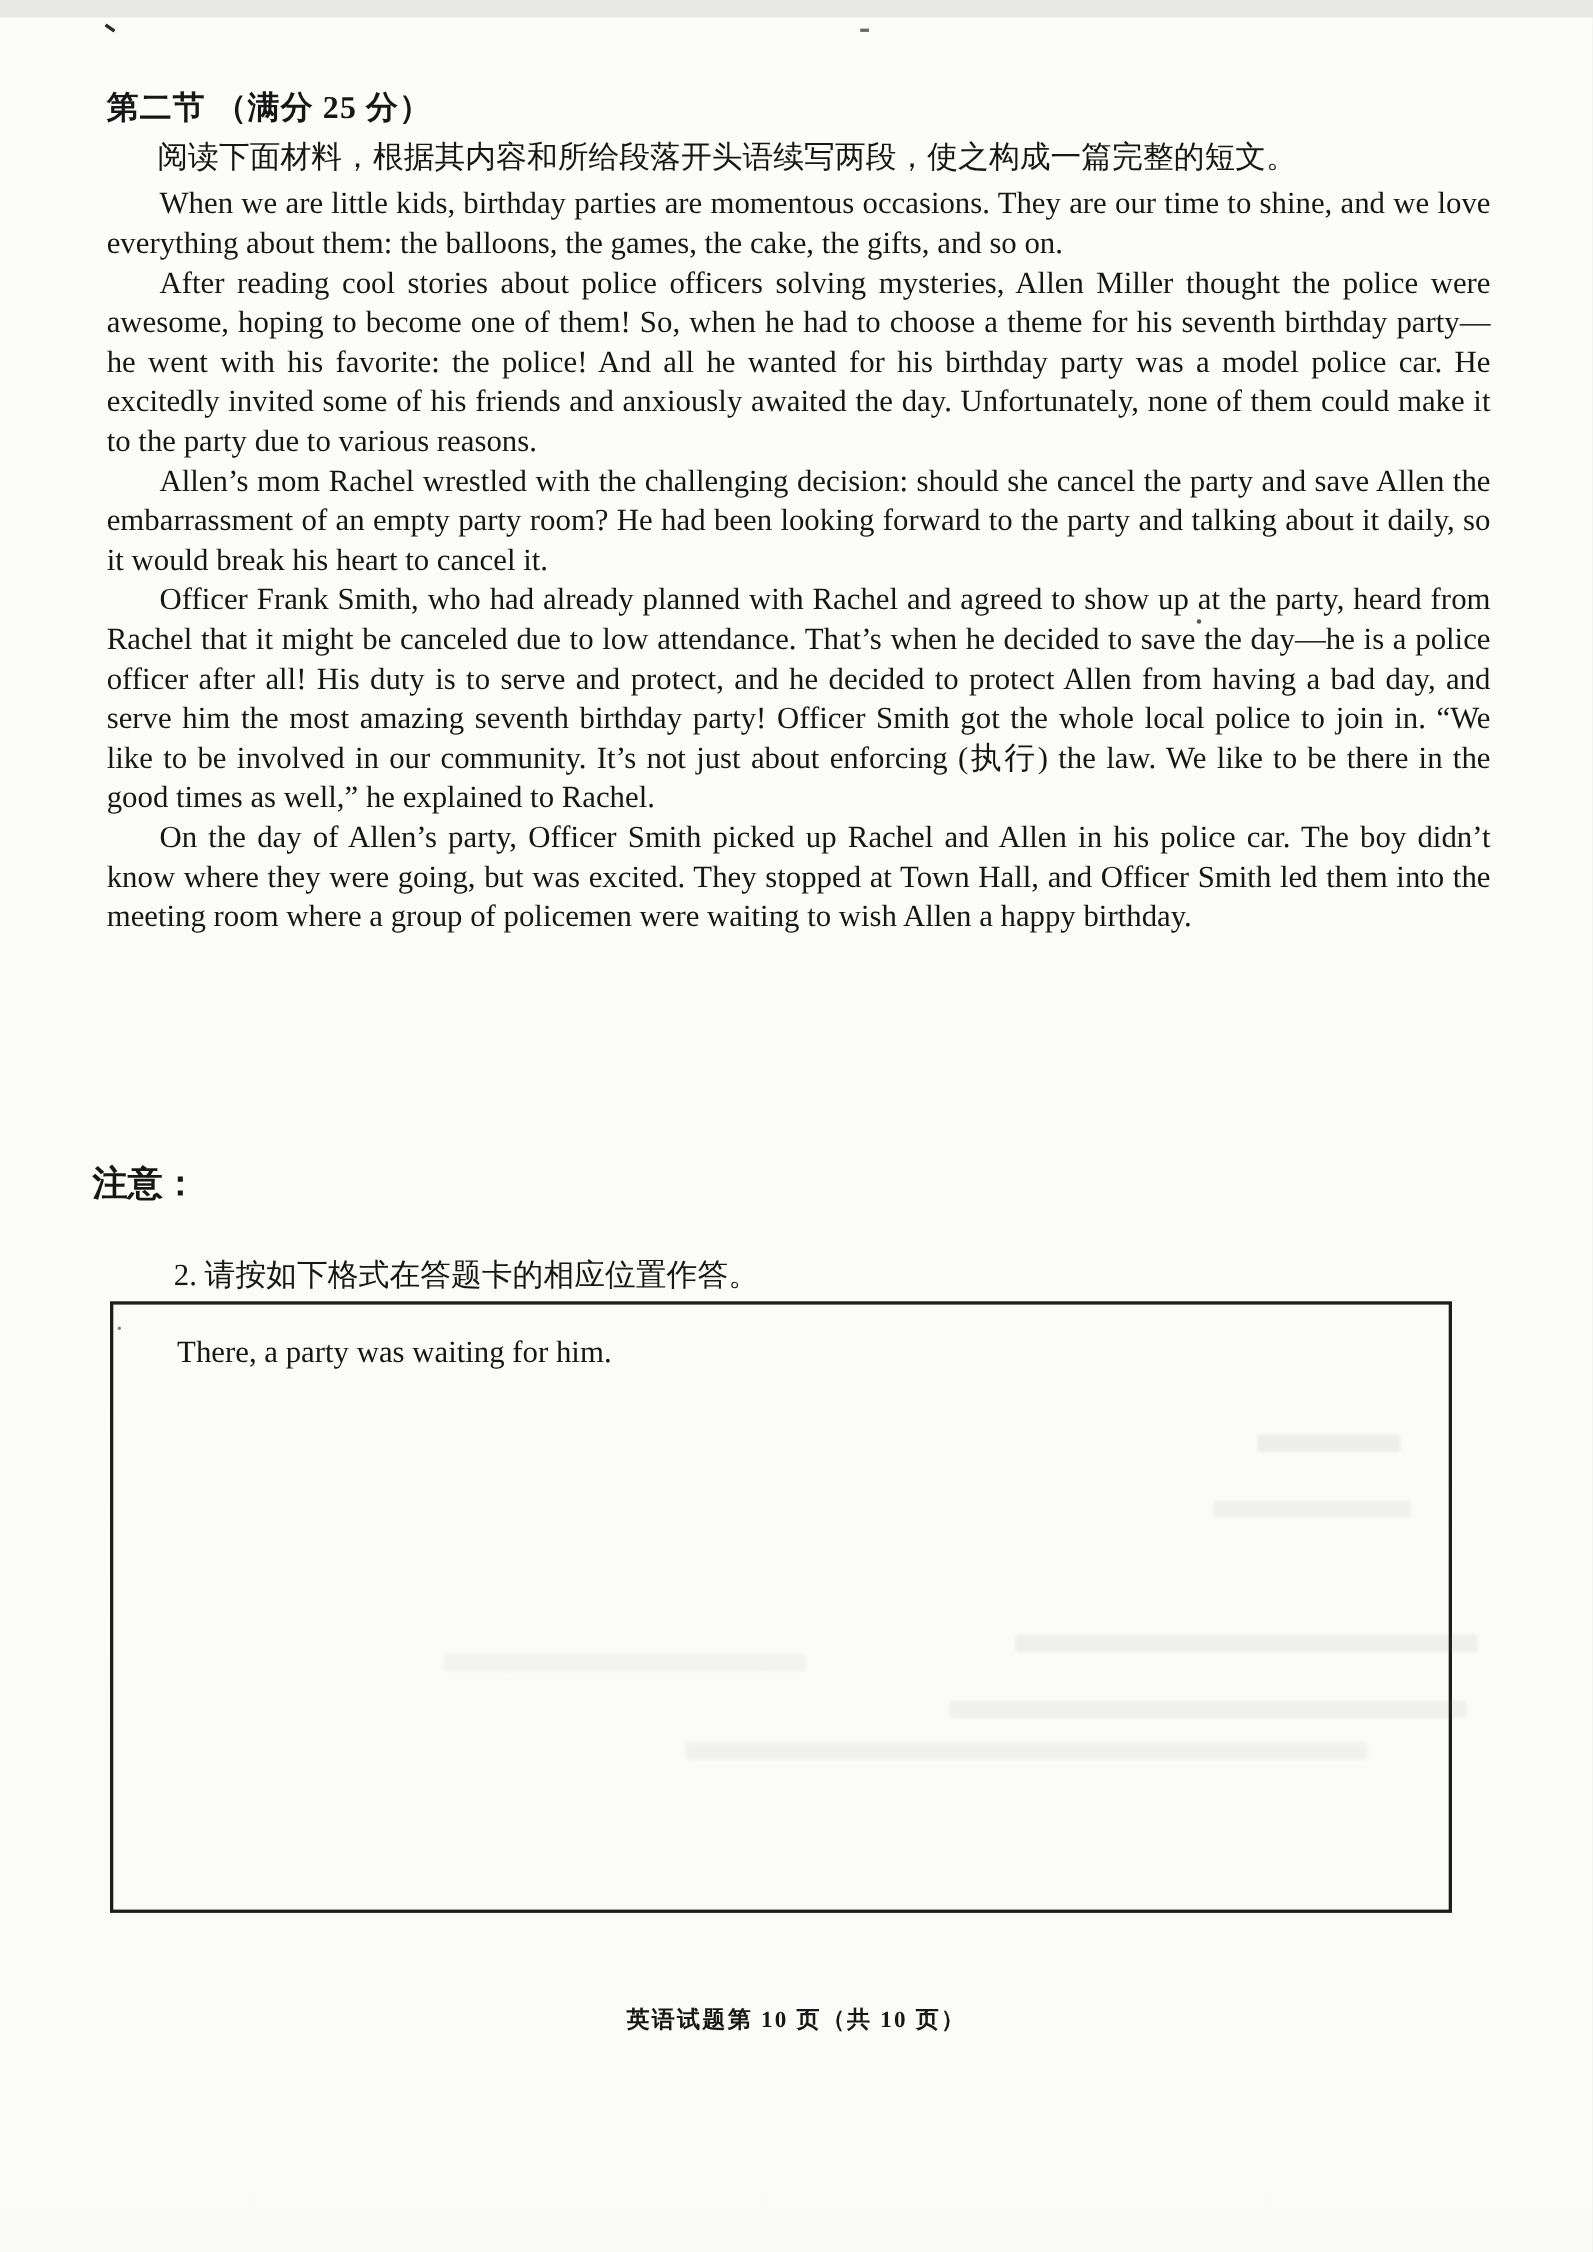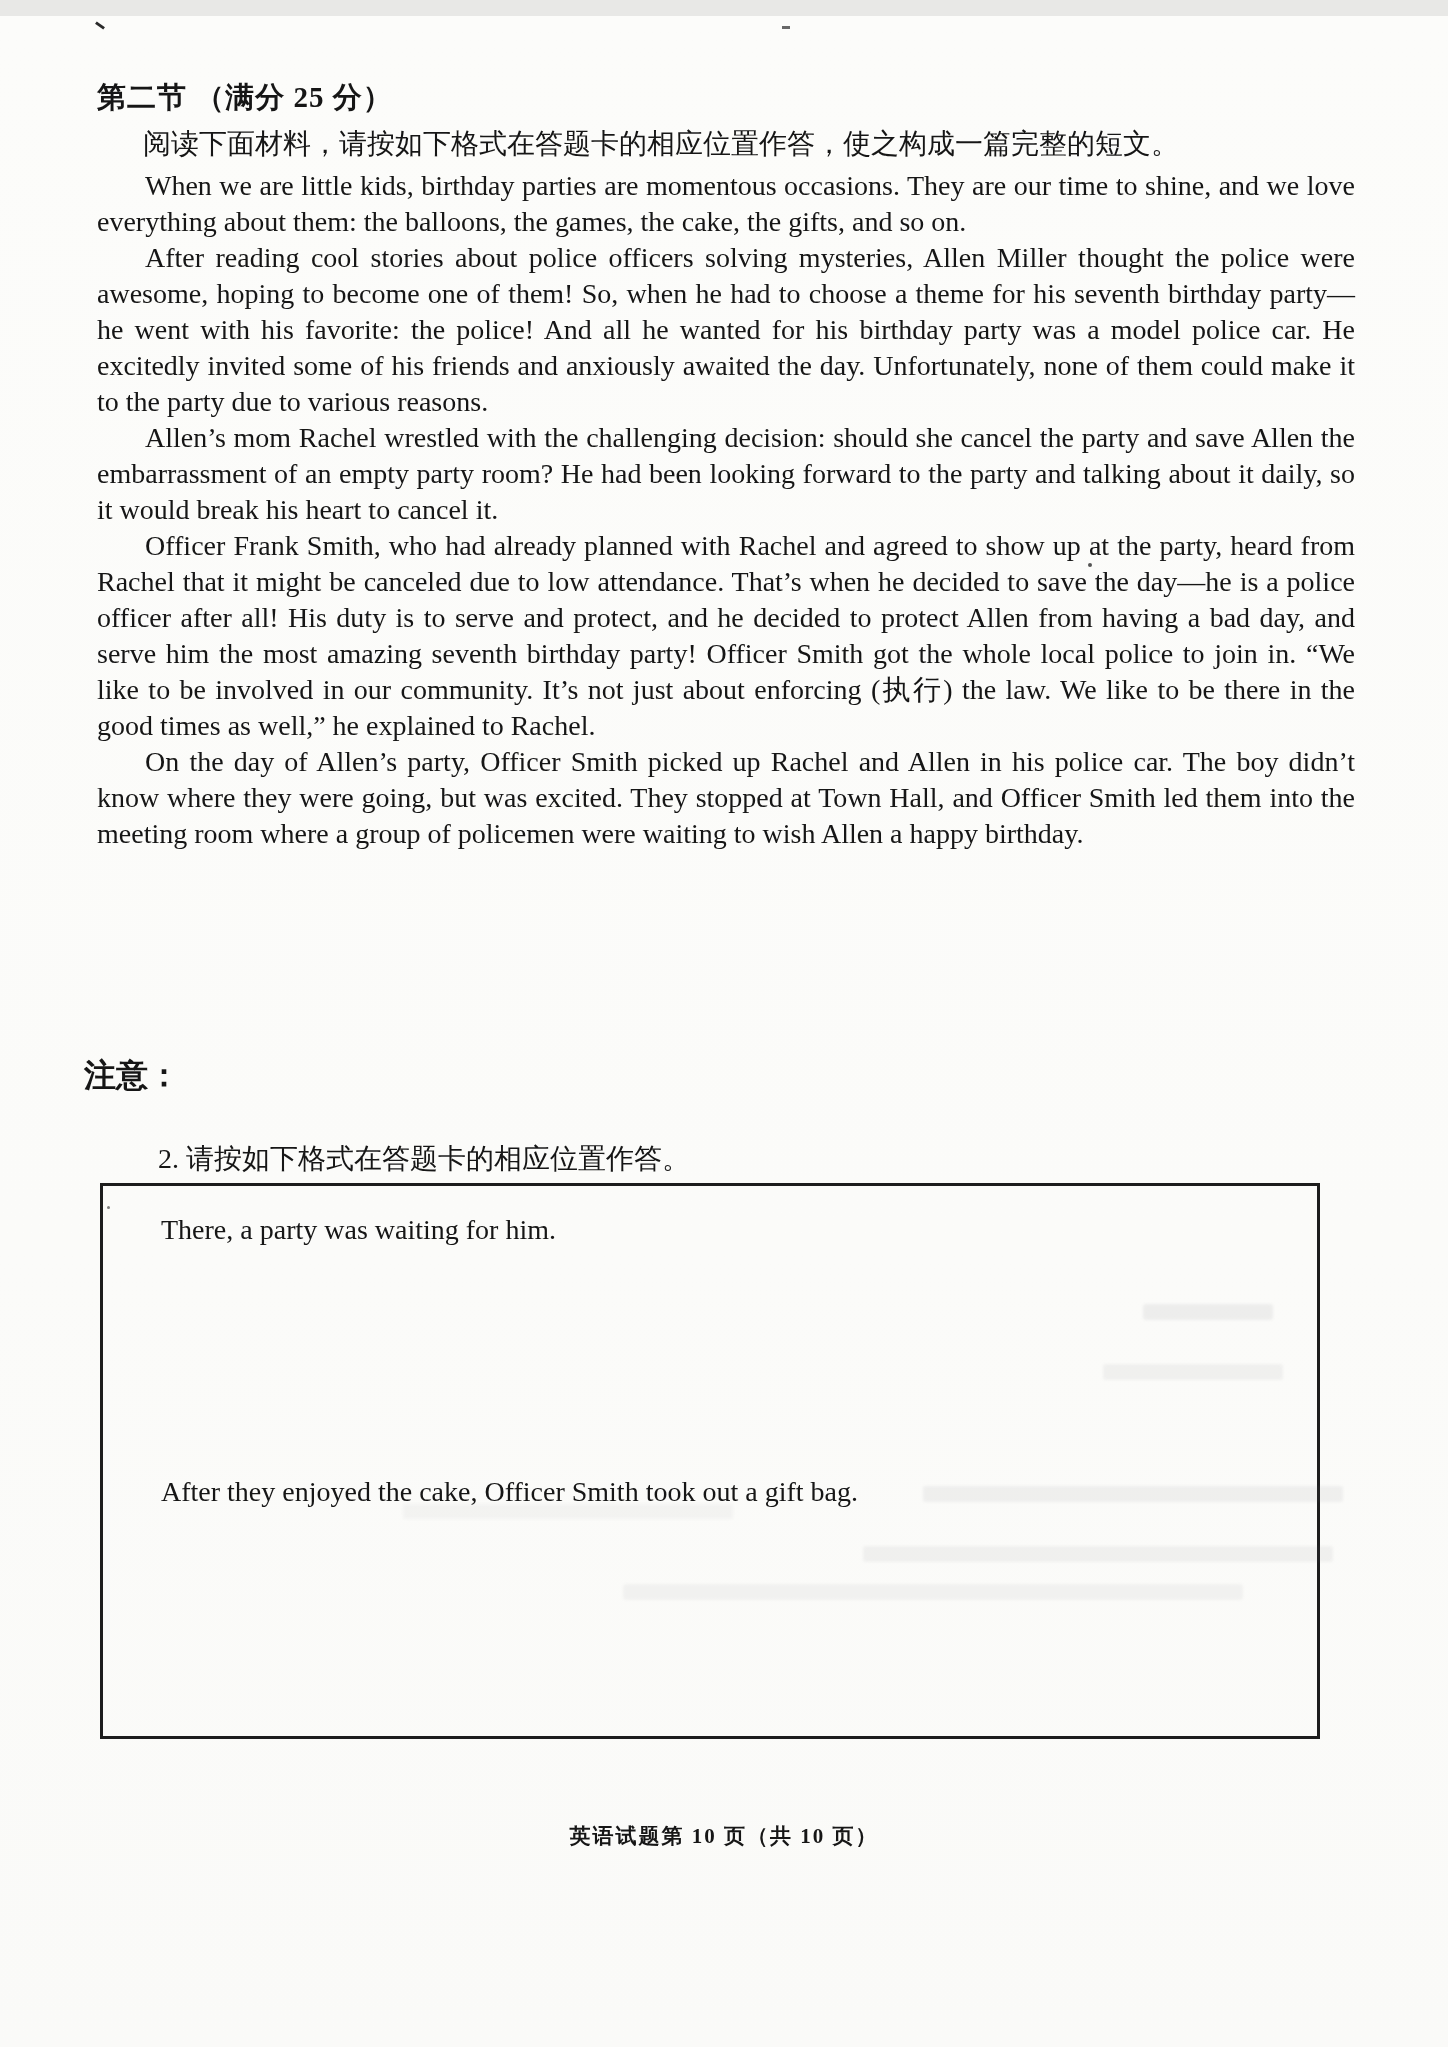--- a/index.html
+++ b/index.html
@@ -138,21 +138,21 @@
     letter-spacing: 2px;
   }
 </style>
 </head>
 <body>
 
 <div class="page">
 
   <div class="section-heading">第二节 （满分 25 分）</div>
 
-  <p class="cn-intro">阅读下面材料，请按如下格式在答题卡的相应位置作答，使之构成一篇完整的短文。</p>
+  <p class="cn-intro">阅读下面材料，根据其内容和所给段落开头语续写两段，使之构成一篇完整的短文。</p>
 
   <div class="passage">
     <p>When we are little kids, birthday parties are momentous occasions. They are our time to shine, and we love everything about them: the balloons, the games, the cake, the gifts, and so on.</p>
     <p>After reading cool stories about police officers solving mysteries, Allen Miller thought the police were awesome, hoping to become one of them! So, when he had to choose a theme for his seventh birthday party—he went with his favorite: the police! And all he wanted for his birthday party was a model police car. He excitedly invited some of his friends and anxiously awaited the day. Unfortunately, none of them could make it to the party due to various reasons.</p>
     <p>Allen’s mom Rachel wrestled with the challenging decision: should she cancel the party and save Allen the embarrassment of an empty party room? He had been looking forward to the party and talking about it daily, so it would break his heart to cancel it.</p>
     <p>Officer Frank Smith, who had already planned with Rachel and agreed to show up at the party, heard from Rachel that it might be canceled due to low attendance. That’s when he decided to save the day—he is a police officer after all! His duty is to serve and protect, and he decided to protect Allen from having a bad day, and serve him the most amazing seventh birthday party! Officer Smith got the whole local police to join in. “We like to be involved in our community. It’s not just about enforcing (执行) the law. We like to be there in the good times as well,” he explained to Rachel.</p>
     <p>On the day of Allen’s party, Officer Smith picked up Rachel and Allen in his police car. The boy didn’t know where they were going, but was excited. They stopped at Town Hall, and Officer Smith led them into the meeting room where a group of policemen were waiting to wish Allen a happy birthday.</p>
   </div>
 
   <div class="notes-label">注意：</div>
@@ -163,21 +163,20 @@
   <div class="answer-box">
     <p class="opening-sentence-1">There, a party was waiting for him.</p>
 
     <span class="ghost g1"></span>
     <span class="ghost g2"></span>
     <span class="ghost g3"></span>
     <span class="ghost g4"></span>
     <span class="ghost g5"></span>
     <span class="ghost g6"></span>
 
-    <p class="opening-sentence-2">After they enjoyed the cake, Officer Smith took out a gift bag.</p>
   </div>
 
   <span class="speck s1"></span>
   <span class="speck s2"></span>
   <span class="speck s3"></span>
   <span class="speck s4"></span>
 
   <div class="footer">英语试题第 10 页（共 10 页）</div>
 
 </div>

